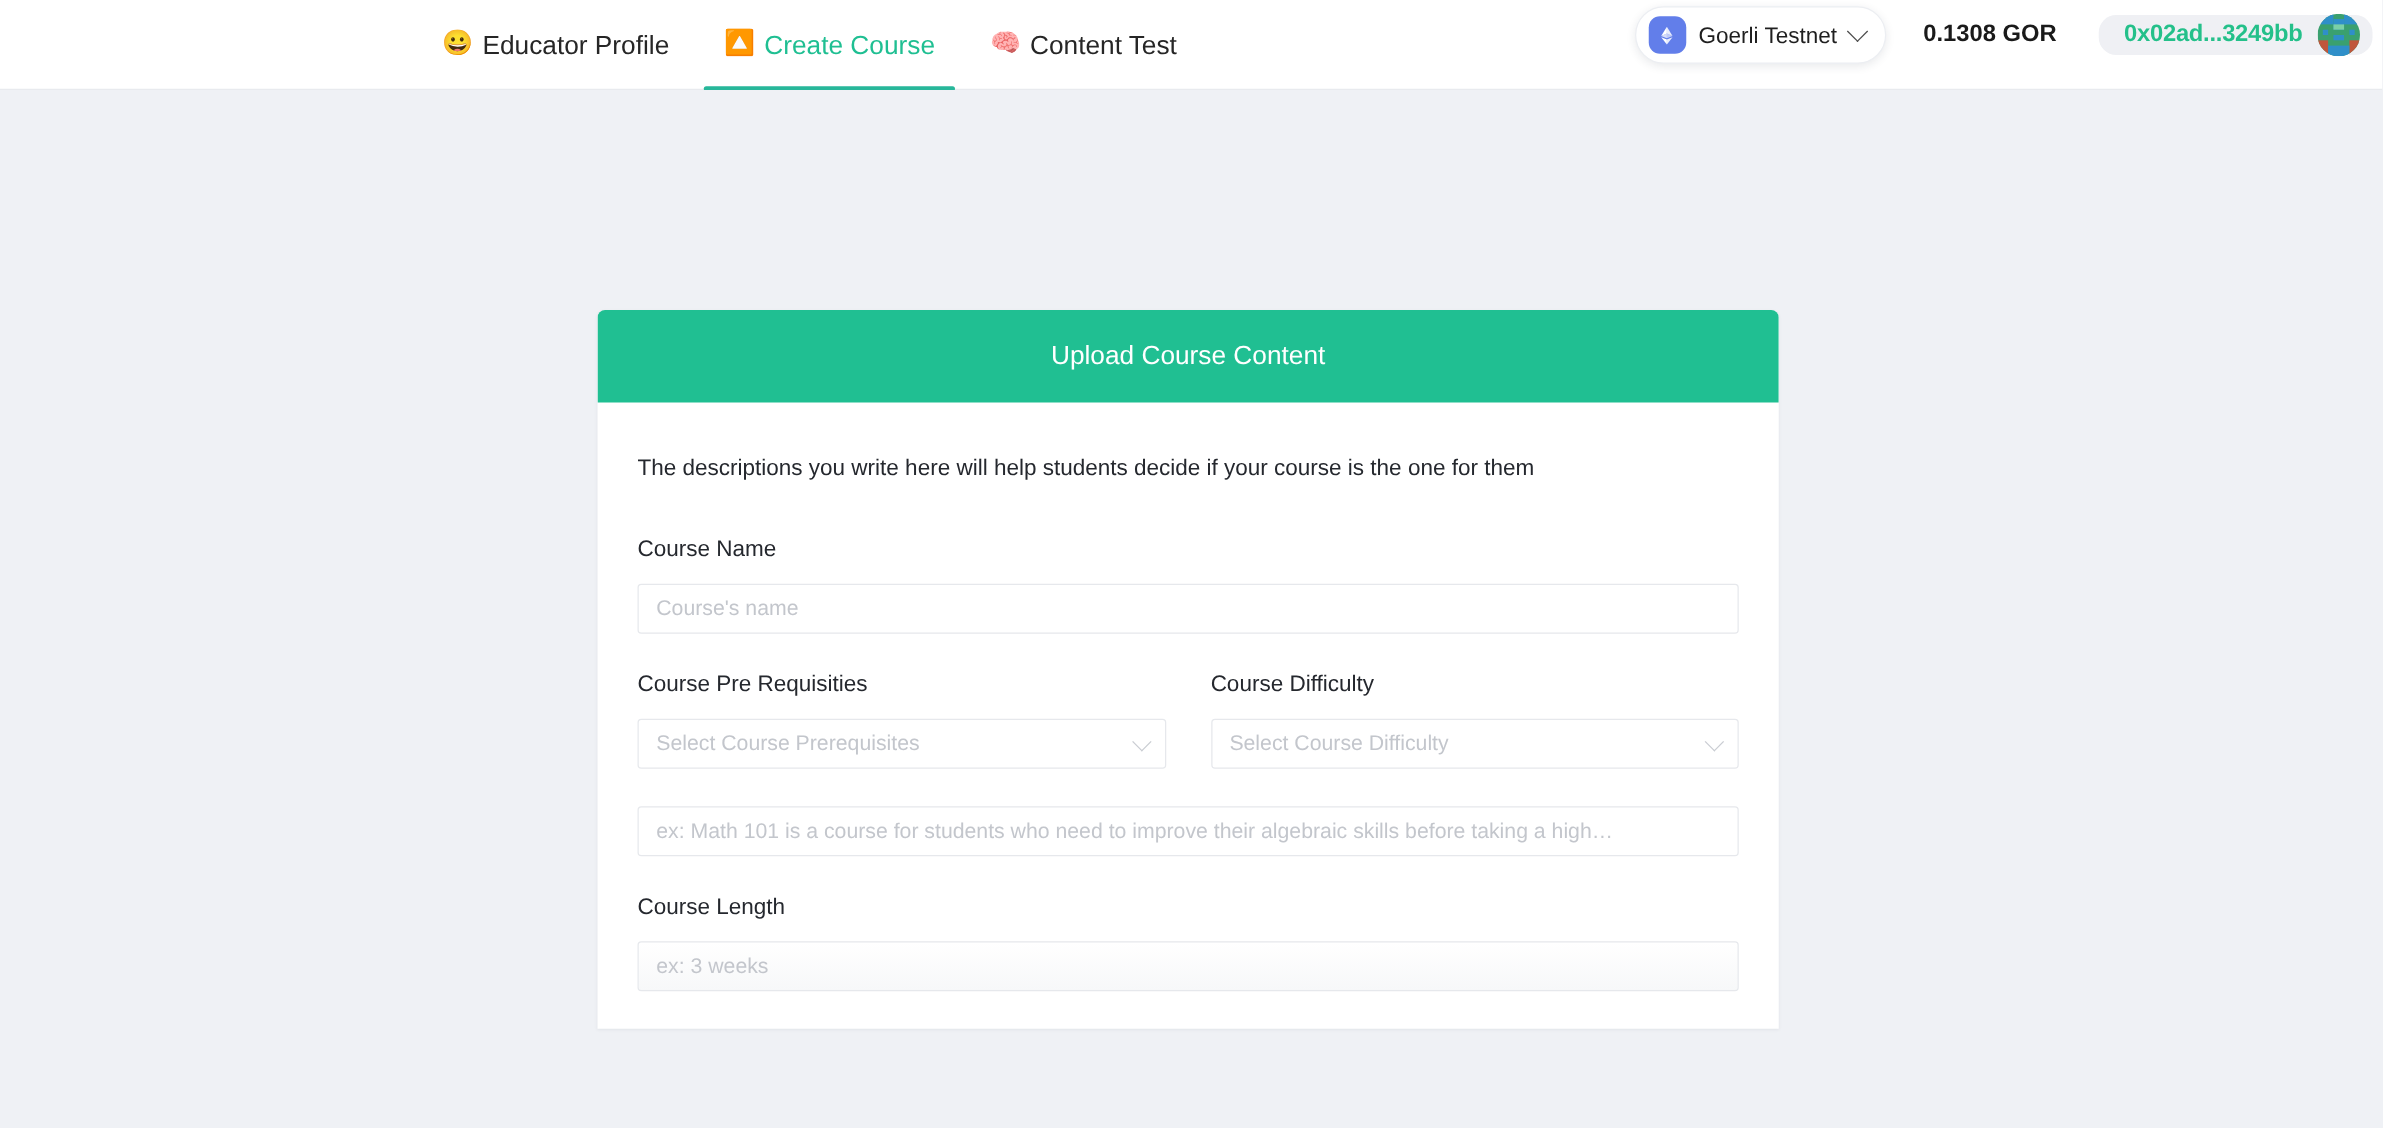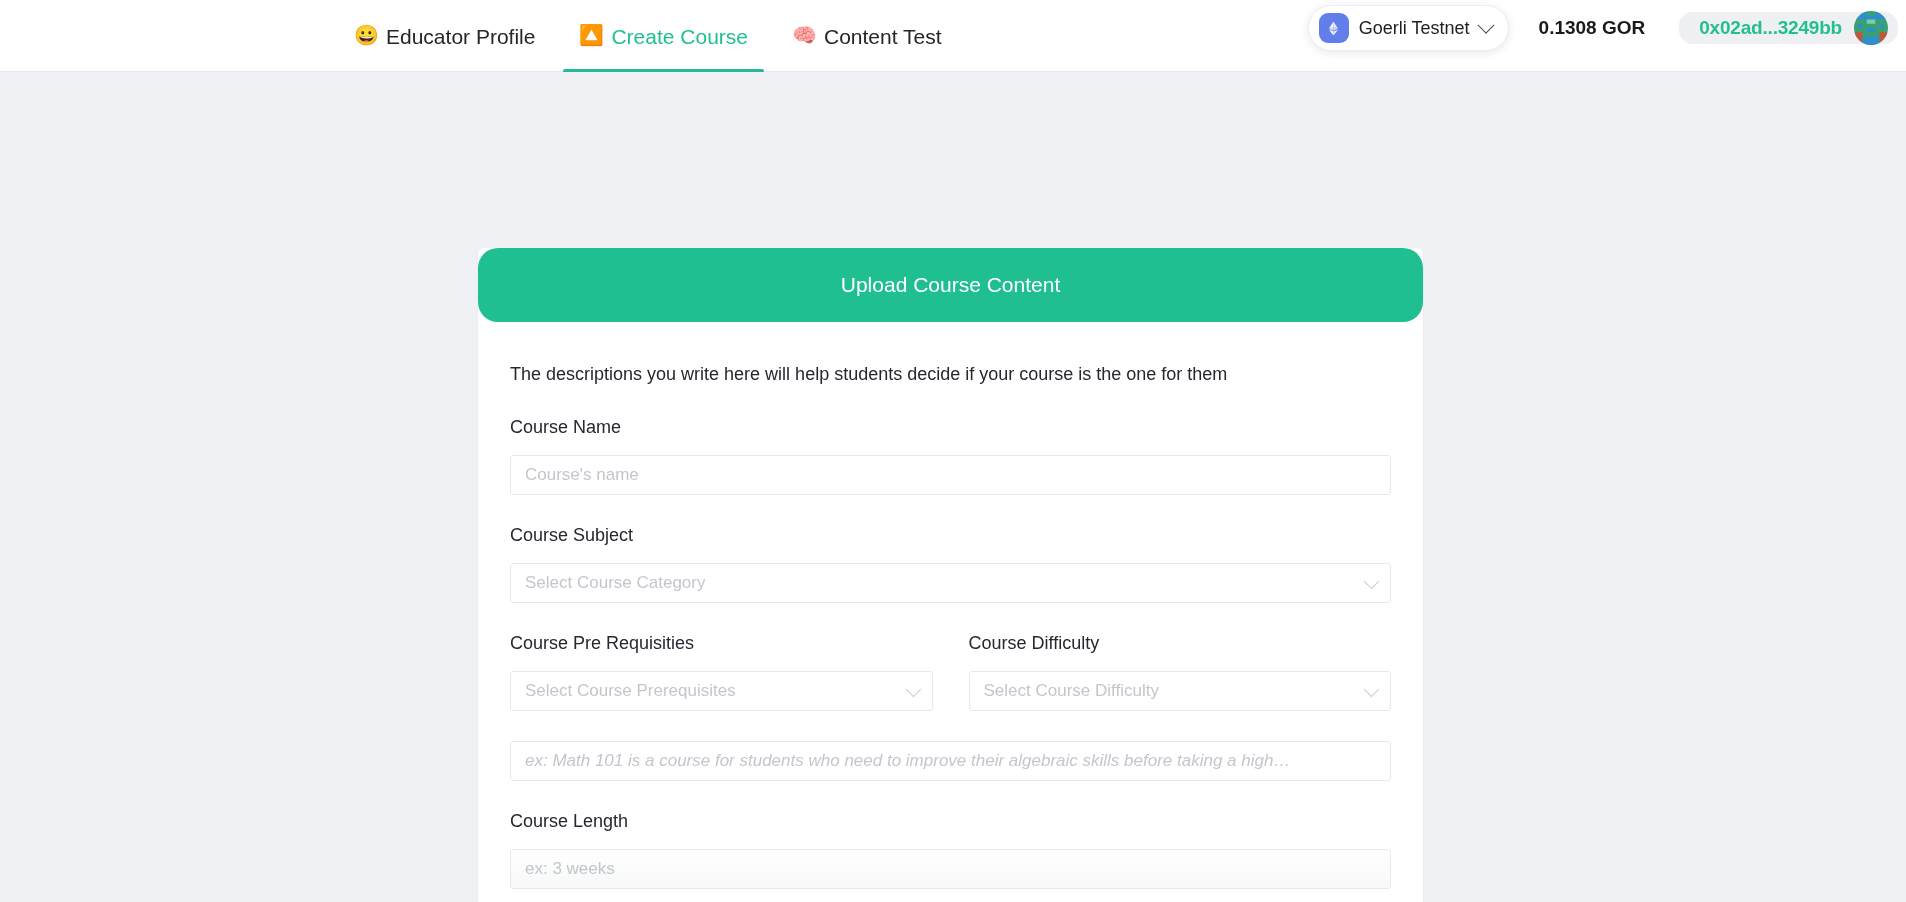--- a/index.html
+++ b/index.html
@@ -180,29 +180,28 @@
   }
 
   .card-header {
     height: 74px;
     background: #20bf92;
     display: flex;
     align-items: center;
     justify-content: center;
     color: #ffffff;
     font-size: 21px;
-    border-radius: 20px;
   }
 
   .card-body { padding: 42px 32px 0 32px; }
 
   .intro {
     font-size: 18px;
     color: #25282e;
-    margin-bottom: 32px;
+    margin-bottom: 44px;
   }
 
   .field-label {
     font-size: 18px;
     color: #25282e;
     margin-bottom: 17px;
   }
 
   .field-block { margin-bottom: 30px; }
 
@@ -255,21 +254,21 @@
   }
 
   .row-2 {
     display: flex;
     gap: 36px;
     margin-bottom: 30px;
   }
   .row-2 > .col { flex: 1 1 0; min-width: 0; }
   .row-2 > .col .field-label { margin-bottom: 17px; }
 
-  .desc-input { width: 100%; font-style: italic; }
+  .desc-input { width: 100%; }
   .desc-input::placeholder { color: #c3c6cc; }
 
   .length-input {
     width: 100%;
     background: linear-gradient(to bottom, #ffffff 0%, #f7f8f9 100%);
   }
 </style>
 </head>
 <body>
 
@@ -345,27 +344,20 @@
 
     <div class="card-body">
 
       <div class="intro">The descriptions you write here will help students decide if your course is the one for them</div>
 
       <div class="field-block">
         <div class="field-label">Course Name</div>
         <input class="text-input" type="text" placeholder="Course's name" style="">
       </div>
 
-      <div class="field-block">
-        <div class="field-label">Course Subject</div>
-        <div class="select-box">
-          <span class="select-value">Select Course Category</span>
-          <span class="select-chevron"></span>
-        </div>
-      </div>
 
       <div class="row-2">
         <div class="col">
           <div class="field-label">Course Pre Requisities</div>
           <div class="select-box">
             <span class="select-value">Select Course Prerequisites</span>
             <span class="select-chevron"></span>
           </div>
         </div>
         <div class="col">

